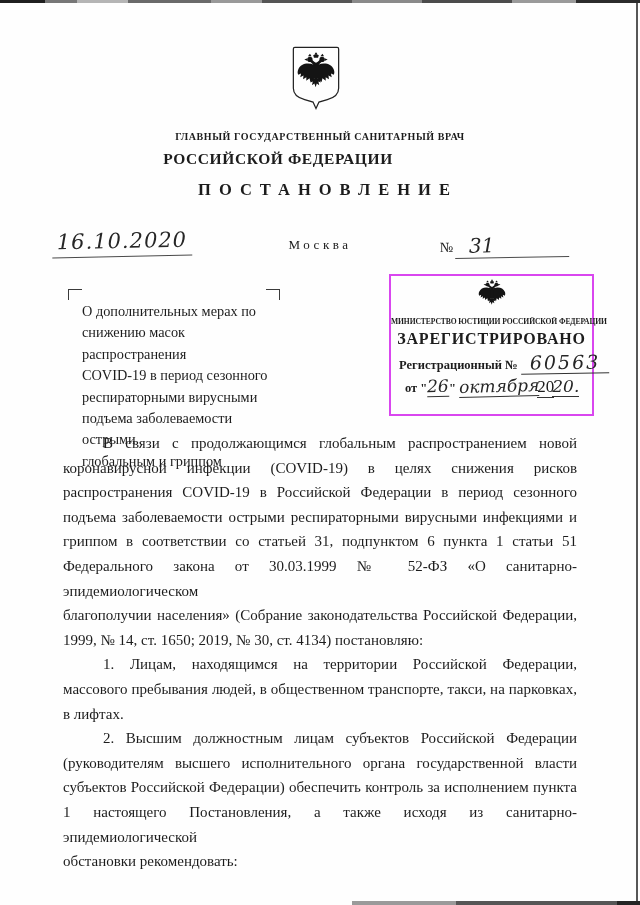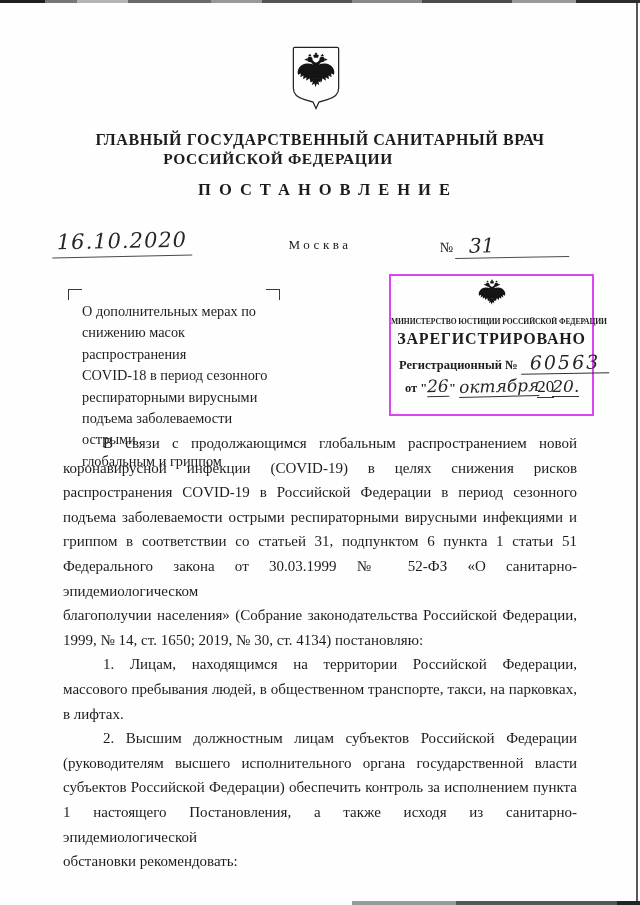--- a/index.html
+++ b/index.html
@@ -12,21 +12,21 @@
   .scan-top{position:absolute;left:0;top:0;width:640px;height:3px;
     background:linear-gradient(to right,#1f1f1f 0 7%,#777 7% 12%,#b5b5b5 12% 20%,#6a6a6a 20% 33%,#999 33% 41%,#555 41% 55%,#8a8a8a 55% 66%,#4c4c4c 66% 80%,#9a9a9a 80% 90%,#2c2c2c 90% 100%);}
   .scan-right{position:absolute;left:636px;top:3px;width:2px;height:902px;background:#3a3a3a;opacity:.85;}
   .scan-bottom{position:absolute;left:352px;top:901px;width:288px;height:4px;
     background:linear-gradient(to right,#9a9a9a 0 36%,#565656 36% 92%,#242424 92% 100%);}
   
   .emblem{position:absolute;left:291px;top:46px;width:50px;height:64px;}
   .emblem svg{display:block;width:100%;height:100%;}
   
   .org1{position:absolute;left:0;top:131px;width:640px;text-align:center;
-    font-weight:bold;font-size:16px;letter-spacing:.6px;}
+    font-weight:bold;font-size:10px;letter-spacing:.6px;}
   .org2{position:absolute;left:0;top:150px;width:556px;text-align:center;
     font-weight:bold;font-size:15.5px;letter-spacing:.6px;}
   .doctype{position:absolute;left:4px;top:180px;width:640px;text-align:center;
     font-weight:bold;font-size:16.5px;letter-spacing:8px;text-indent:8px;}
   
   .hand{font-family:"DejaVu Serif",serif;font-style:italic;color:#262626;}
   .date-field{position:absolute;left:52px;top:229px;width:140px;text-align:center;
     font-size:21px;border-bottom:1.6px solid #4a4a4a;padding-bottom:3px;transform:rotate(-1.2deg);letter-spacing:1px;}
   .city{position:absolute;left:0;top:237px;width:640px;text-align:center;
     font-size:13px;letter-spacing:3.5px;}
@@ -121,21 +121,21 @@
       <span class="sd-hand hand">октября</span><span class="sd-year">20</span><span class="sd-year hand">20.</span>
     </div>
   </div>
 
   <div class="subject">
     <div class="corner-l"></div>
     <div class="corner-r"></div>
     <div class="subject-text">
       <div>О дополнительных мерах по</div>
       <div>снижению масок распространения</div>
-      <div>COVID-18 в период сезонного</div>
+      <div>COVID-19 в период сезонного</div>
       <div>респираторными вирусными</div>
       <div>подъема заболеваемости острыми</div>
       <div>глобальным и гриппом</div>
     </div>
   </div>
 
   <div class="bodytext">
     <div class="j ind">В связи с продолжающимся глобальным распространением новой</div>
     <div class="j">коронавирусной инфекции (COVID-19) в целях снижения рисков</div>
     <div class="j">распространения COVID-19 в Российской Федерации в период сезонного</div>

